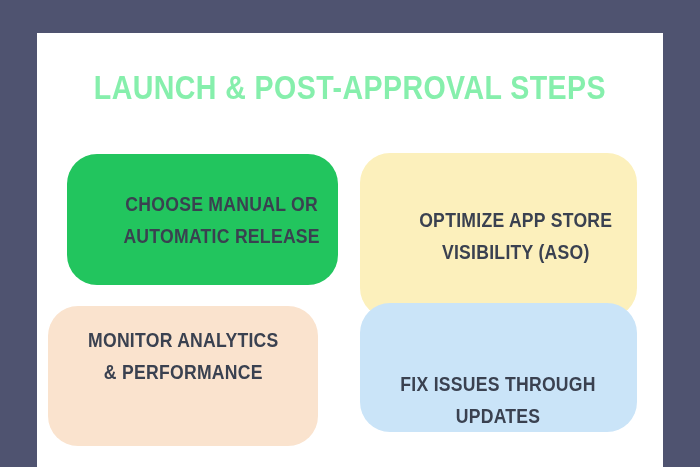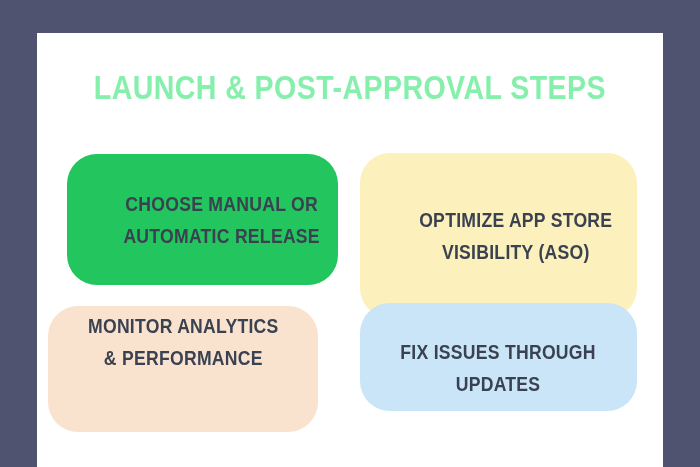--- a/index.html
+++ b/index.html
@@ -52,22 +52,22 @@
   }
   .card-text {
     display: inline-block;
     transform: scaleX(0.88);
     transform-origin: center top;
     letter-spacing: 0.3px;
     white-space: nowrap;
   }
   .card-top-left    { left: 67px;  top: 154px; width: 271px; height: 131px; }
   .card-top-right   { left: 360px; top: 153px; width: 277px; height: 165px; padding-left: 34px; }
-  .card-bottom-left  { left: 48px;  top: 306px; width: 270px; height: 126px; align-items: flex-start; padding-top: 4px; }
-  .card-bottom-right { left: 360px; top: 303px; width: 277px; height: 108px; align-items: center; padding-top: 21px; }
+  .card-bottom-left  { left: 48px;  top: 306px; width: 270px; height: 140px; align-items: flex-start; padding-top: 18px; }
+  .card-bottom-right { left: 360px; top: 303px; width: 277px; height: 129px; align-items: flex-end; padding-top: 21px; }
 </style>
 </head>
 <body>
 
 <div class="stage" style="background: rgb(79, 83, 112);">
 
   <div class="panel" style="background: rgb(255, 255, 255);"></div>
 
   <div class="title" style="color: #86efac;">
     <span class="title-inner">LAUNCH &amp; POST-APPROVAL STEPS</span>

